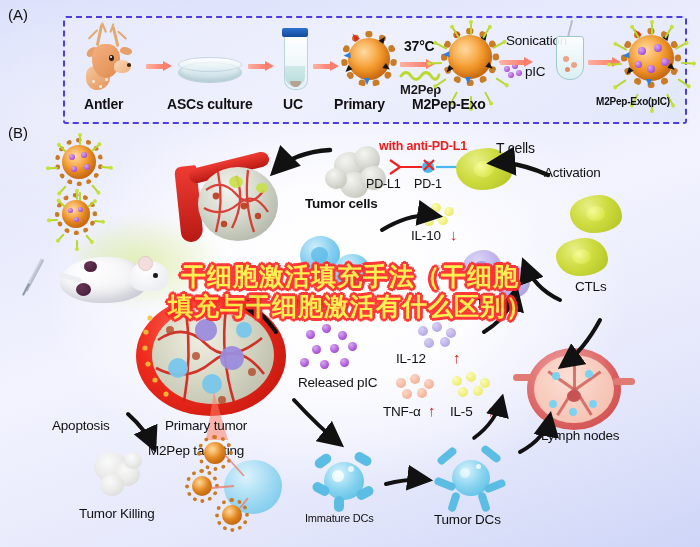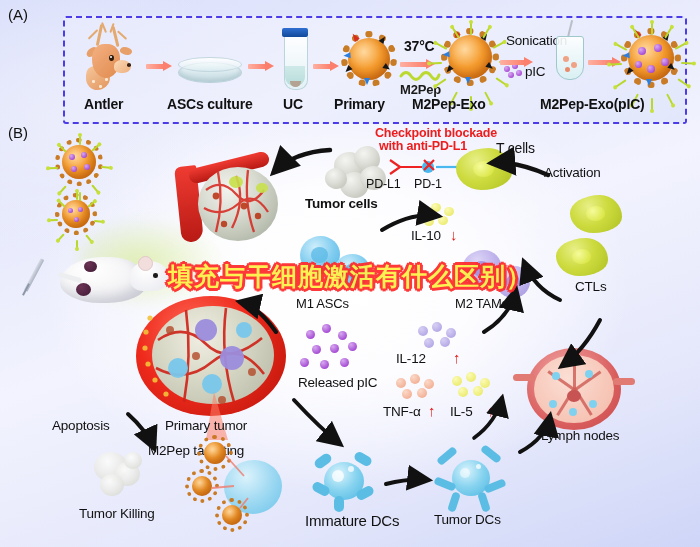--- a/index.html
+++ b/index.html
@@ -317,21 +317,21 @@
     <div class="pep" style="left:-3px;top:32px;height:13px;transform:rotate(236deg);"></div>
     <div class="pep" style="left:-7px;top:16px;height:13px;transform:rotate(268deg);"></div>
     <div class="pep" style="left:-2px;top:2px;height:13px;transform:rotate(298deg);"></div>
     <div class="pep" style="left:10px;top:-10px;height:13px;transform:rotate(328deg);"></div>
     <div class="pic-dot" style="left:10px;top:12px;width:8px;height:8px;"></div>
     <div class="pic-dot" style="left:26px;top:9px;width:8px;height:8px;"></div>
     <div class="pic-dot" style="left:33px;top:23px;width:8px;height:8px;"></div>
     <div class="pic-dot" style="left:19px;top:30px;width:8px;height:8px;"></div>
     <div class="pic-dot" style="left:7px;top:26px;width:7px;height:7px;"></div>
   </div>
-  <div class="lbl" style="left:540px;top:96px;font-size:14px;">M2Pep-Exo(pIC)</div>
+  <div class="lbl" style="left:596px;top:96px;font-size:10px;">M2Pep-Exo(pIC)</div>
 
   <div class="panel-tag" style="left:8px;top:124px;">(B)</div>
 
   <div class="exo" style="left:62px;top:145px;width:34px;height:34px;">
     <div class="ring" style="border-width:5px;"></div>
       <div class="core"></div>
     <div class="pic-dot" style="left:7px;top:9px;"></div>
       <div class="pic-dot" style="left:19px;top:7px;"></div>
     <div class="pic-dot" style="left:22px;top:19px;"></div>
       <div class="pic-dot" style="left:9px;top:21px;"></div>
@@ -404,21 +404,20 @@
 
   <div>
     <div class="cell tumorcell" style="left:334px;top:152px;width:30px;height:28px;"></div>
     <div class="cell tumorcell" style="left:354px;top:146px;width:26px;height:25px;"></div>
     <div class="cell tumorcell" style="left:340px;top:172px;width:28px;height:26px;"></div>
     <div class="cell tumorcell" style="left:360px;top:166px;width:26px;height:24px;"></div>
     <div class="cell tumorcell" style="left:325px;top:168px;width:22px;height:21px;"></div>
   </div>
   <div class="lbl" style="left:305px;top:196px;font-size:13.5px;">Tumor cells</div>
 
-  <div class="lbl" style="left:375px;top:126px;font-size:12.5px;color:#ee1c1c;">Checkpoint blockade</div>
   <div class="lbl" style="left:379px;top:139px;font-size:12.5px;color:#ee1c1c;">with anti-PD-L1</div>
 
   <svg class="ov">
     <path d="M390,160 l10,7 M390,174 l10,-7 M400,167 l22,0" stroke="#ee2222" stroke-width="2.2" fill="none"></path>
     <circle cx="428" cy="167" r="6" fill="#49b8ef"></circle>
     <path d="M436,167 l22,0" stroke="#49b8ef" stroke-width="2.2" fill="none"></path>
     <path d="M424,160 l10,10 M434,160 l-10,10" stroke="#ee2222" stroke-width="2.2"></path>
   </svg>
   <div class="lbl norm" style="left:366px;top:177px;font-size:12.5px;font-weight:400;">PD-L1</div>
   <div class="lbl norm" style="left:414px;top:177px;font-size:12.5px;font-weight:400;">PD-1</div>
@@ -569,21 +568,21 @@
   <div class="dc" style="left:310px;top:450px;width:70px;height:62px;">
     <div class="soma" style="left:14px;top:12px;width:40px;height:38px;"></div>
     <div class="arm" style="left:4px;top:6px;width:18px;height:10px;transform:rotate(-35deg);"></div>
     <div class="arm" style="left:44px;top:4px;width:18px;height:10px;transform:rotate(30deg);"></div>
     <div class="arm" style="left:2px;top:34px;width:18px;height:10px;transform:rotate(28deg);"></div>
     <div class="arm" style="left:46px;top:38px;width:18px;height:10px;transform:rotate(-28deg);"></div>
     <div class="arm" style="left:24px;top:46px;width:10px;height:16px;"></div>
     <div class="hl" style="left:22px;top:20px;width:12px;height:12px;"></div>
     <div class="hl" style="left:38px;top:16px;width:6px;height:6px;"></div>
   </div>
-  <div class="lbl norm" style="left:305px;top:512px;font-size:15px;font-weight:400;">Immature DCs</div>
+  <div class="lbl norm" style="left:305px;top:512px;font-size:11px;font-weight:400;">Immature DCs</div>
 
   <div class="dc" style="left:434px;top:448px;width:74px;height:64px;">
     <div class="soma" style="left:18px;top:12px;width:38px;height:36px;"></div>
     <div class="arm" style="left:2px;top:4px;width:22px;height:8px;transform:rotate(-40deg);"></div>
     <div class="arm" style="left:46px;top:2px;width:22px;height:8px;transform:rotate(38deg);"></div>
     <div class="arm" style="left:0px;top:32px;width:22px;height:8px;transform:rotate(22deg);"></div>
     <div class="arm" style="left:50px;top:34px;width:22px;height:8px;transform:rotate(-22deg);"></div>
     <div class="arm" style="left:16px;top:44px;width:8px;height:20px;transform:rotate(18deg);"></div>
     <div class="arm" style="left:46px;top:44px;width:8px;height:20px;transform:rotate(-18deg);"></div>
     <div class="hl" style="left:26px;top:20px;width:10px;height:10px;background:rgba(255,255,255,.5);"></div>
@@ -637,16 +636,17 @@
       <path d="M294,400 q26,28 46,44" stroke-width="4"></path>
       <path d="M386,484 q24,-6 42,-4" stroke-width="4"></path>
       <path d="M520,452 q26,-14 30,-36" stroke-width="4"></path>
       <path d="M474,438 q22,-16 28,-40" stroke-width="3.6"></path>
       <path d="M128,414 q18,16 26,34" stroke-width="4"></path>
       <path d="M484,332 q26,-16 32,-42" stroke-width="4"></path>
     </g>
   </svg>
 
   <div id="wm">
+    <div>干细胞激活填充手法（干细胞</div>
     <div>填充与干细胞激活有什么区别）</div>
   </div>
 
 </div>
 
 </body></html>

